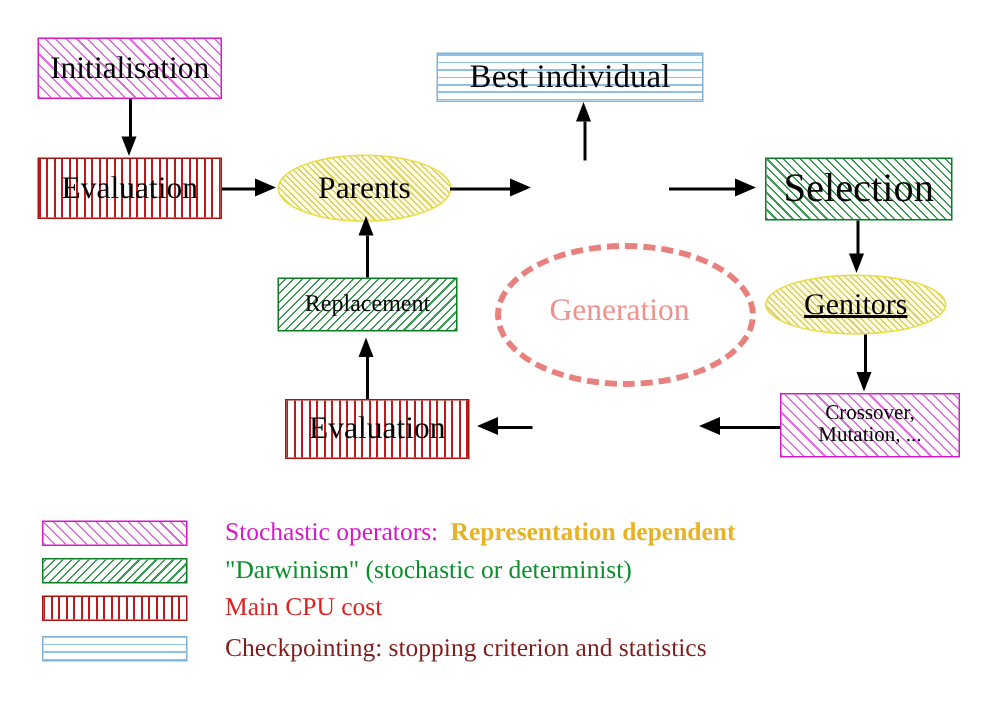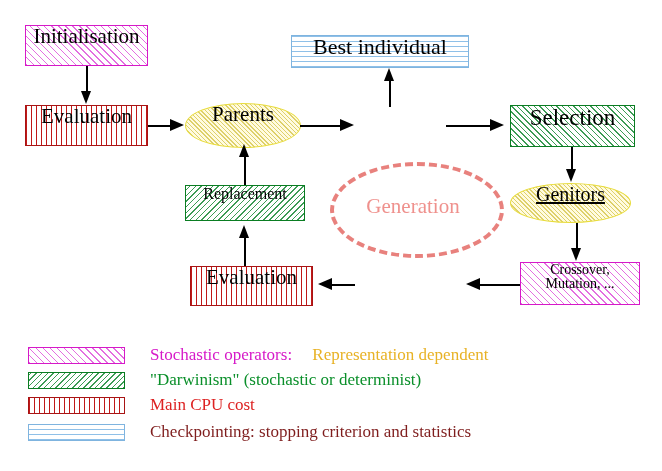--- a/index.html
+++ b/index.html
@@ -1,19 +1,19 @@
 <!DOCTYPE html>
 <html><head>
 <meta charset="utf-8">
 <style>
   html,body{margin:0;padding:0;background:#ffffff;}
   body{width:662px;height:471px;position:relative;overflow:hidden;
        font-family:"Liberation Serif","DejaVu Serif",serif;}
   #stage{position:relative;width:662px;height:471px;}
-  .node{position:absolute;box-sizing:border-box;display:flex;align-items:flex-start;
+  .node{position:absolute;box-sizing:border-box;display:flex;align-items:center;
         justify-content:center;text-align:center;white-space:nowrap;color:#000;}
   .node .lbl{position:relative;z-index:3;line-height:1.02;}
 
   
   .h-magenta{
     background-color:#ffffff;
     background-image:repeating-linear-gradient(45deg,
       #e36fe0 0px,#e36fe0 1px,transparent 1px,transparent 5px);
     border:1.5px solid #d619c8;}
   .h-green-fwd{
@@ -90,21 +90,21 @@
   <div class="node h-yellow ellipse" id="n-parents" style="left:185px;top:103px;width:116px;height:45px;">
     <span class="lbl" style="font-size:21px;">Parents</span>
   </div>
 
   <div class="node h-blue-horz" id="n-best" style="left:291px;top:35px;width:178px;height:33px;">
     <span class="lbl" style="font-size:22px;">Best individual</span>
   </div>
 
 
   <div class="node h-green-fwd" id="n-selection" style="left:510px;top:105px;width:125px;height:42px;">
-    <span class="lbl" style="font-size:23px;">Selection</span>
+    <span class="lbl" style="font-size:27px;">Selection</span>
   </div>
 
   <div class="node h-yellow ellipse" id="n-genitors" style="left:510px;top:183px;width:121px;height:40px;text-decoration:underline;">
     <span class="lbl" style="font-size:20px;">Genitors</span>
   </div>
 
   <div class="node h-magenta" id="n-crossover" style="left:520px;top:262px;width:120px;height:43px;">
     <span class="lbl" style="font-size:14px;display:block;">
       <span style="display:block;">Crossover,</span>
       <span style="display:block;">Mutation, ...</span>
@@ -155,21 +155,21 @@
 
   <div class="line vline" style="left:244px;top:157px;height:28px;"></div>
   <div class="arrow arrow-up" style="left:239px;top:144px;"></div>
 
   <div id="legend">
 
     <div class="legend-row" style="top:8px;">
       <span class="swatch h-magenta"></span>
       <span class="legend-text">
         <span class="t-magenta">Stochastic operators:</span>
-        <span class="t-gold" style="margin-left:16px;">Representation dependent</span>
+        <span class="t-gold" style="margin-left:4px;font-weight:bold;">Representation dependent</span>
       </span>
     </div>
 
     <div class="legend-row" style="top:33px;">
       <span class="swatch h-green-back"></span>
       <span class="legend-text t-green">"Darwinism" (stochastic or determinist)</span>
     </div>
 
     <div class="legend-row" style="top:58px;">
       <span class="swatch h-red-vert"></span>

